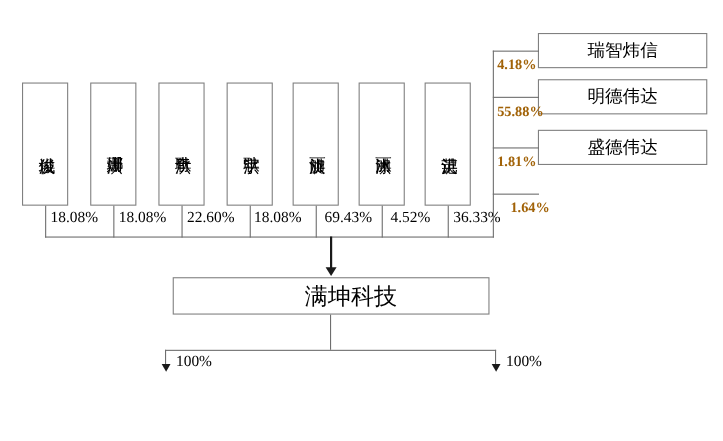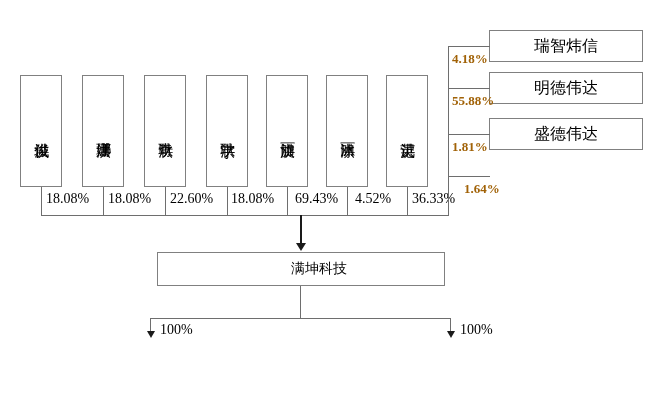--- a/index.html
+++ b/index.html
@@ -53,21 +53,21 @@
     width: 154px;
     height: 32px;
     font-size: 16px;
   }
   
   .company-box {
     left: 157px;
     top: 252px;
     width: 288px;
     height: 34px;
-    font-size: 14px;
+    font-size: 21px;
     padding-left: 36px;
   }
   
   .sub-box {
     top: 340px;
     height: 35px;
     font-size: 16px;
   }
   #sub-0 { left: 95px;  width: 110px; }
   #sub-1 { left: 400px; width: 100px; }

